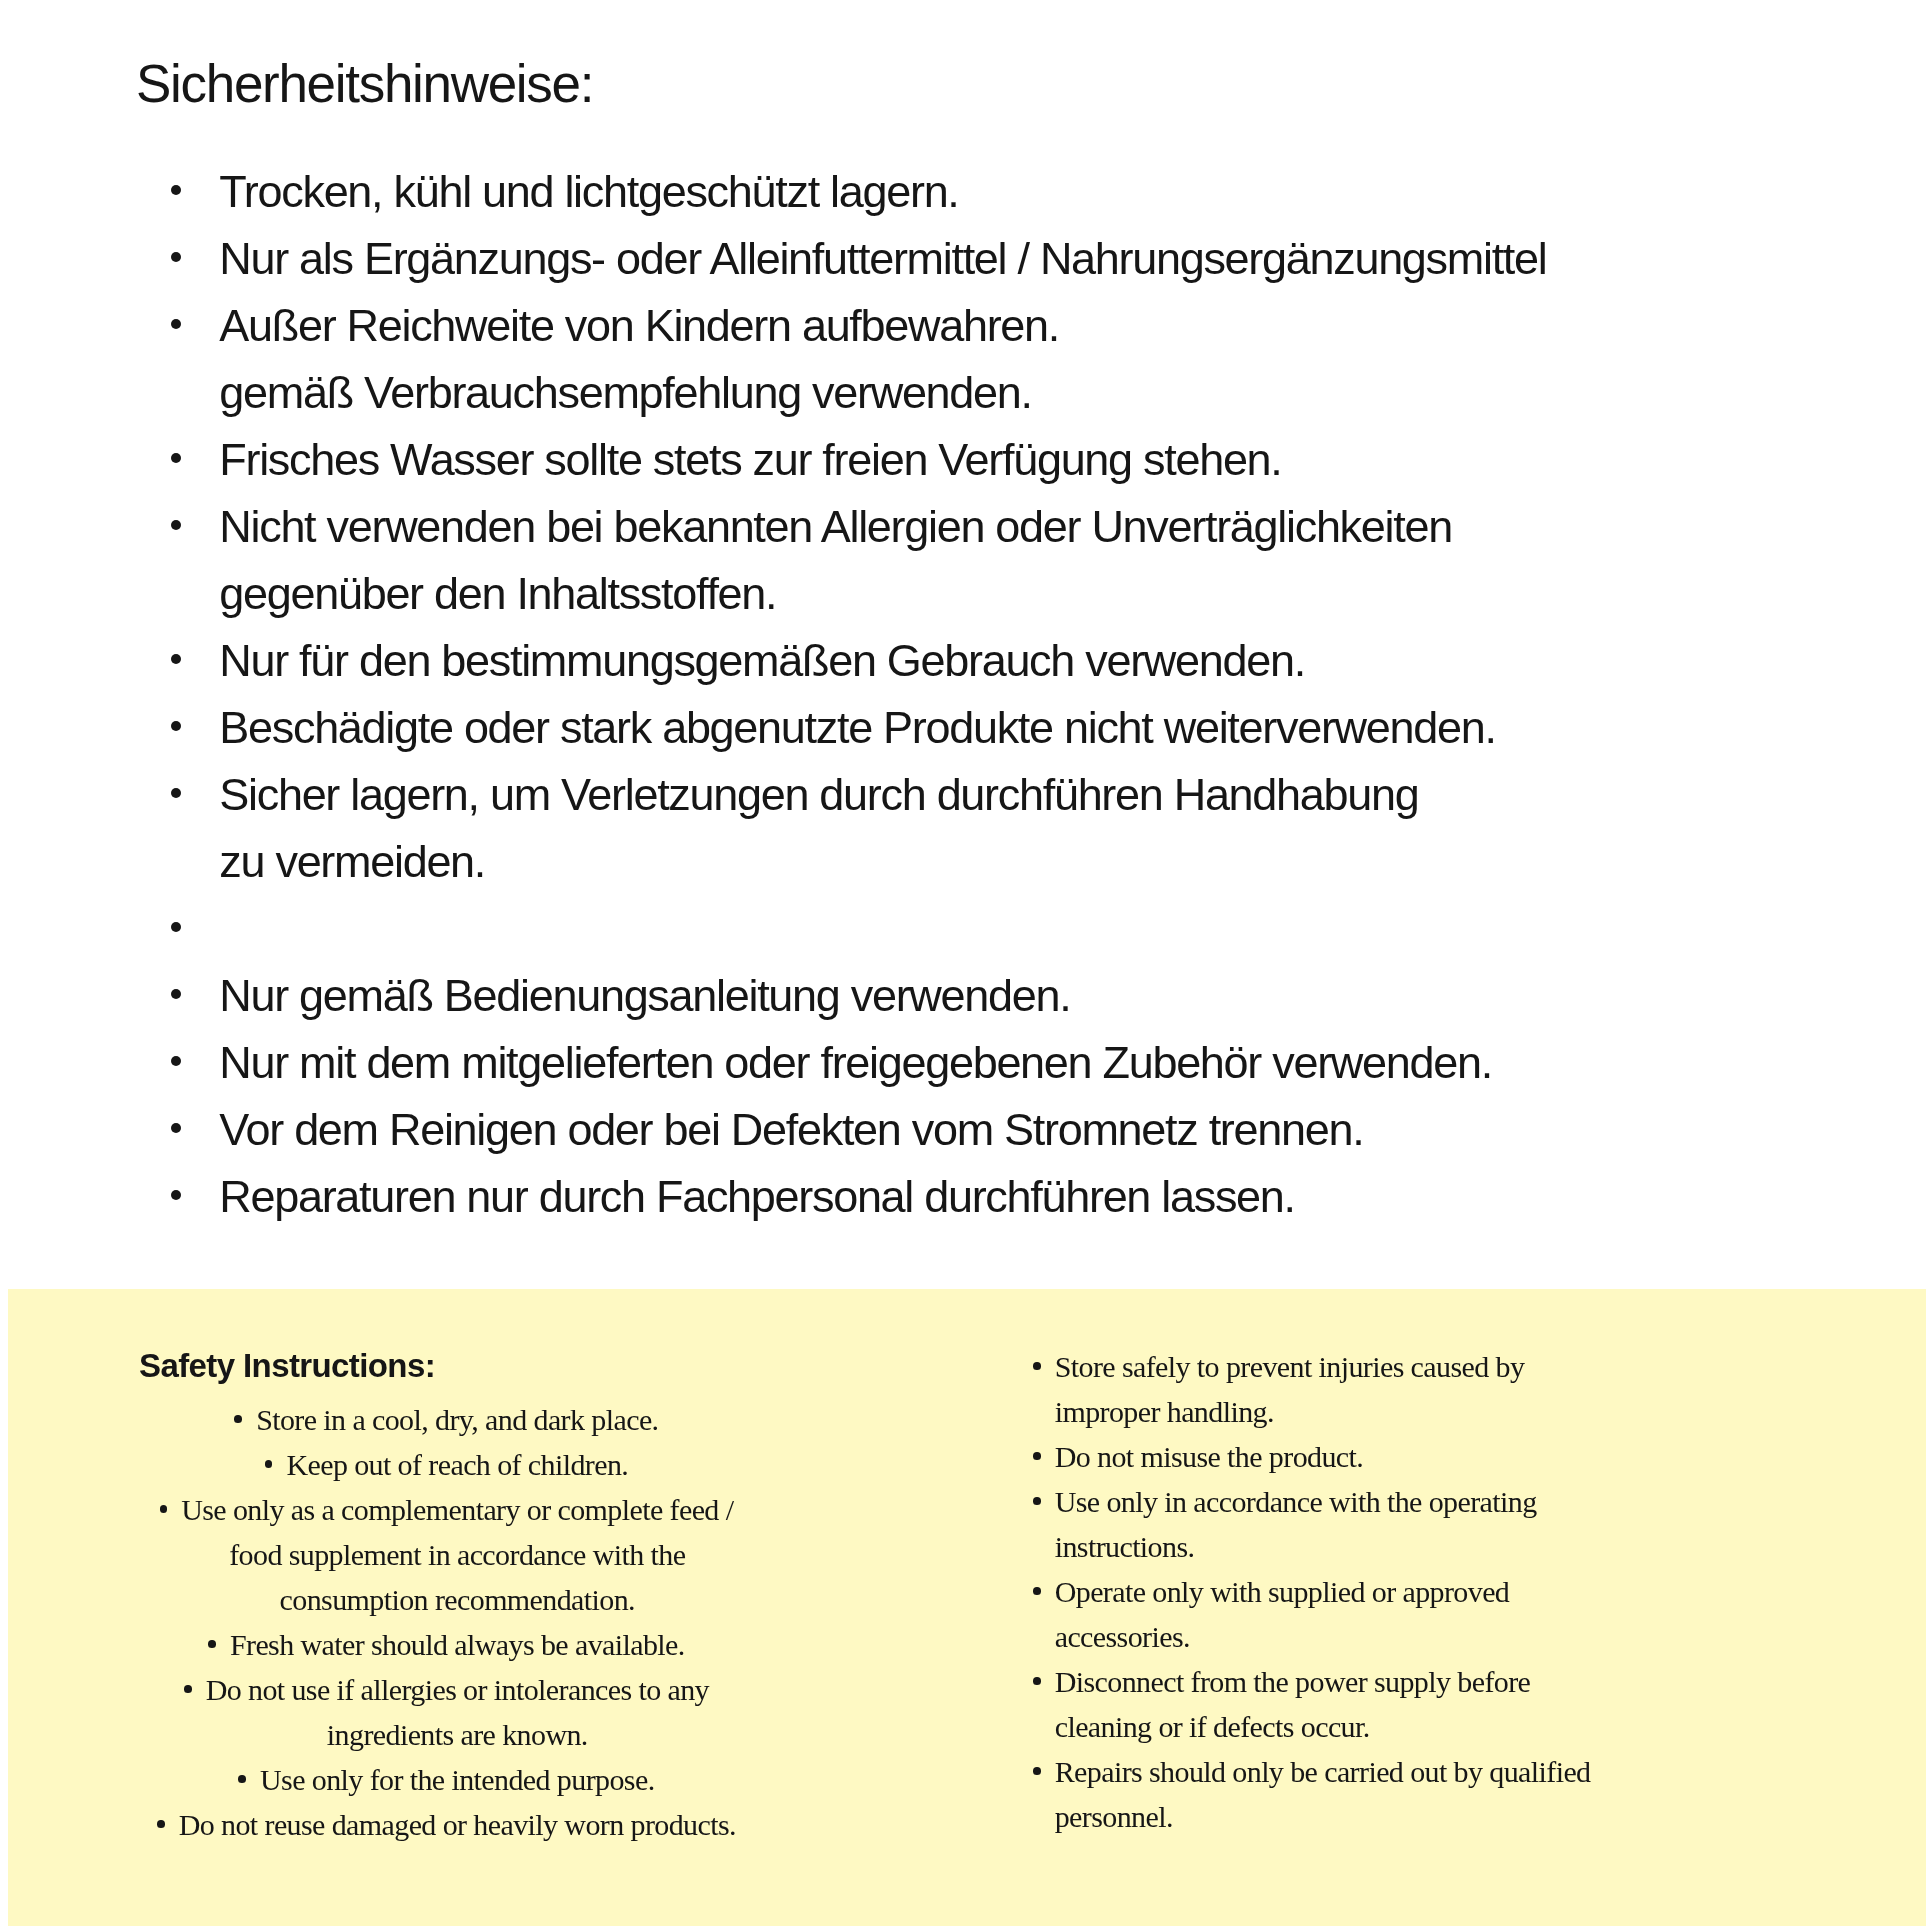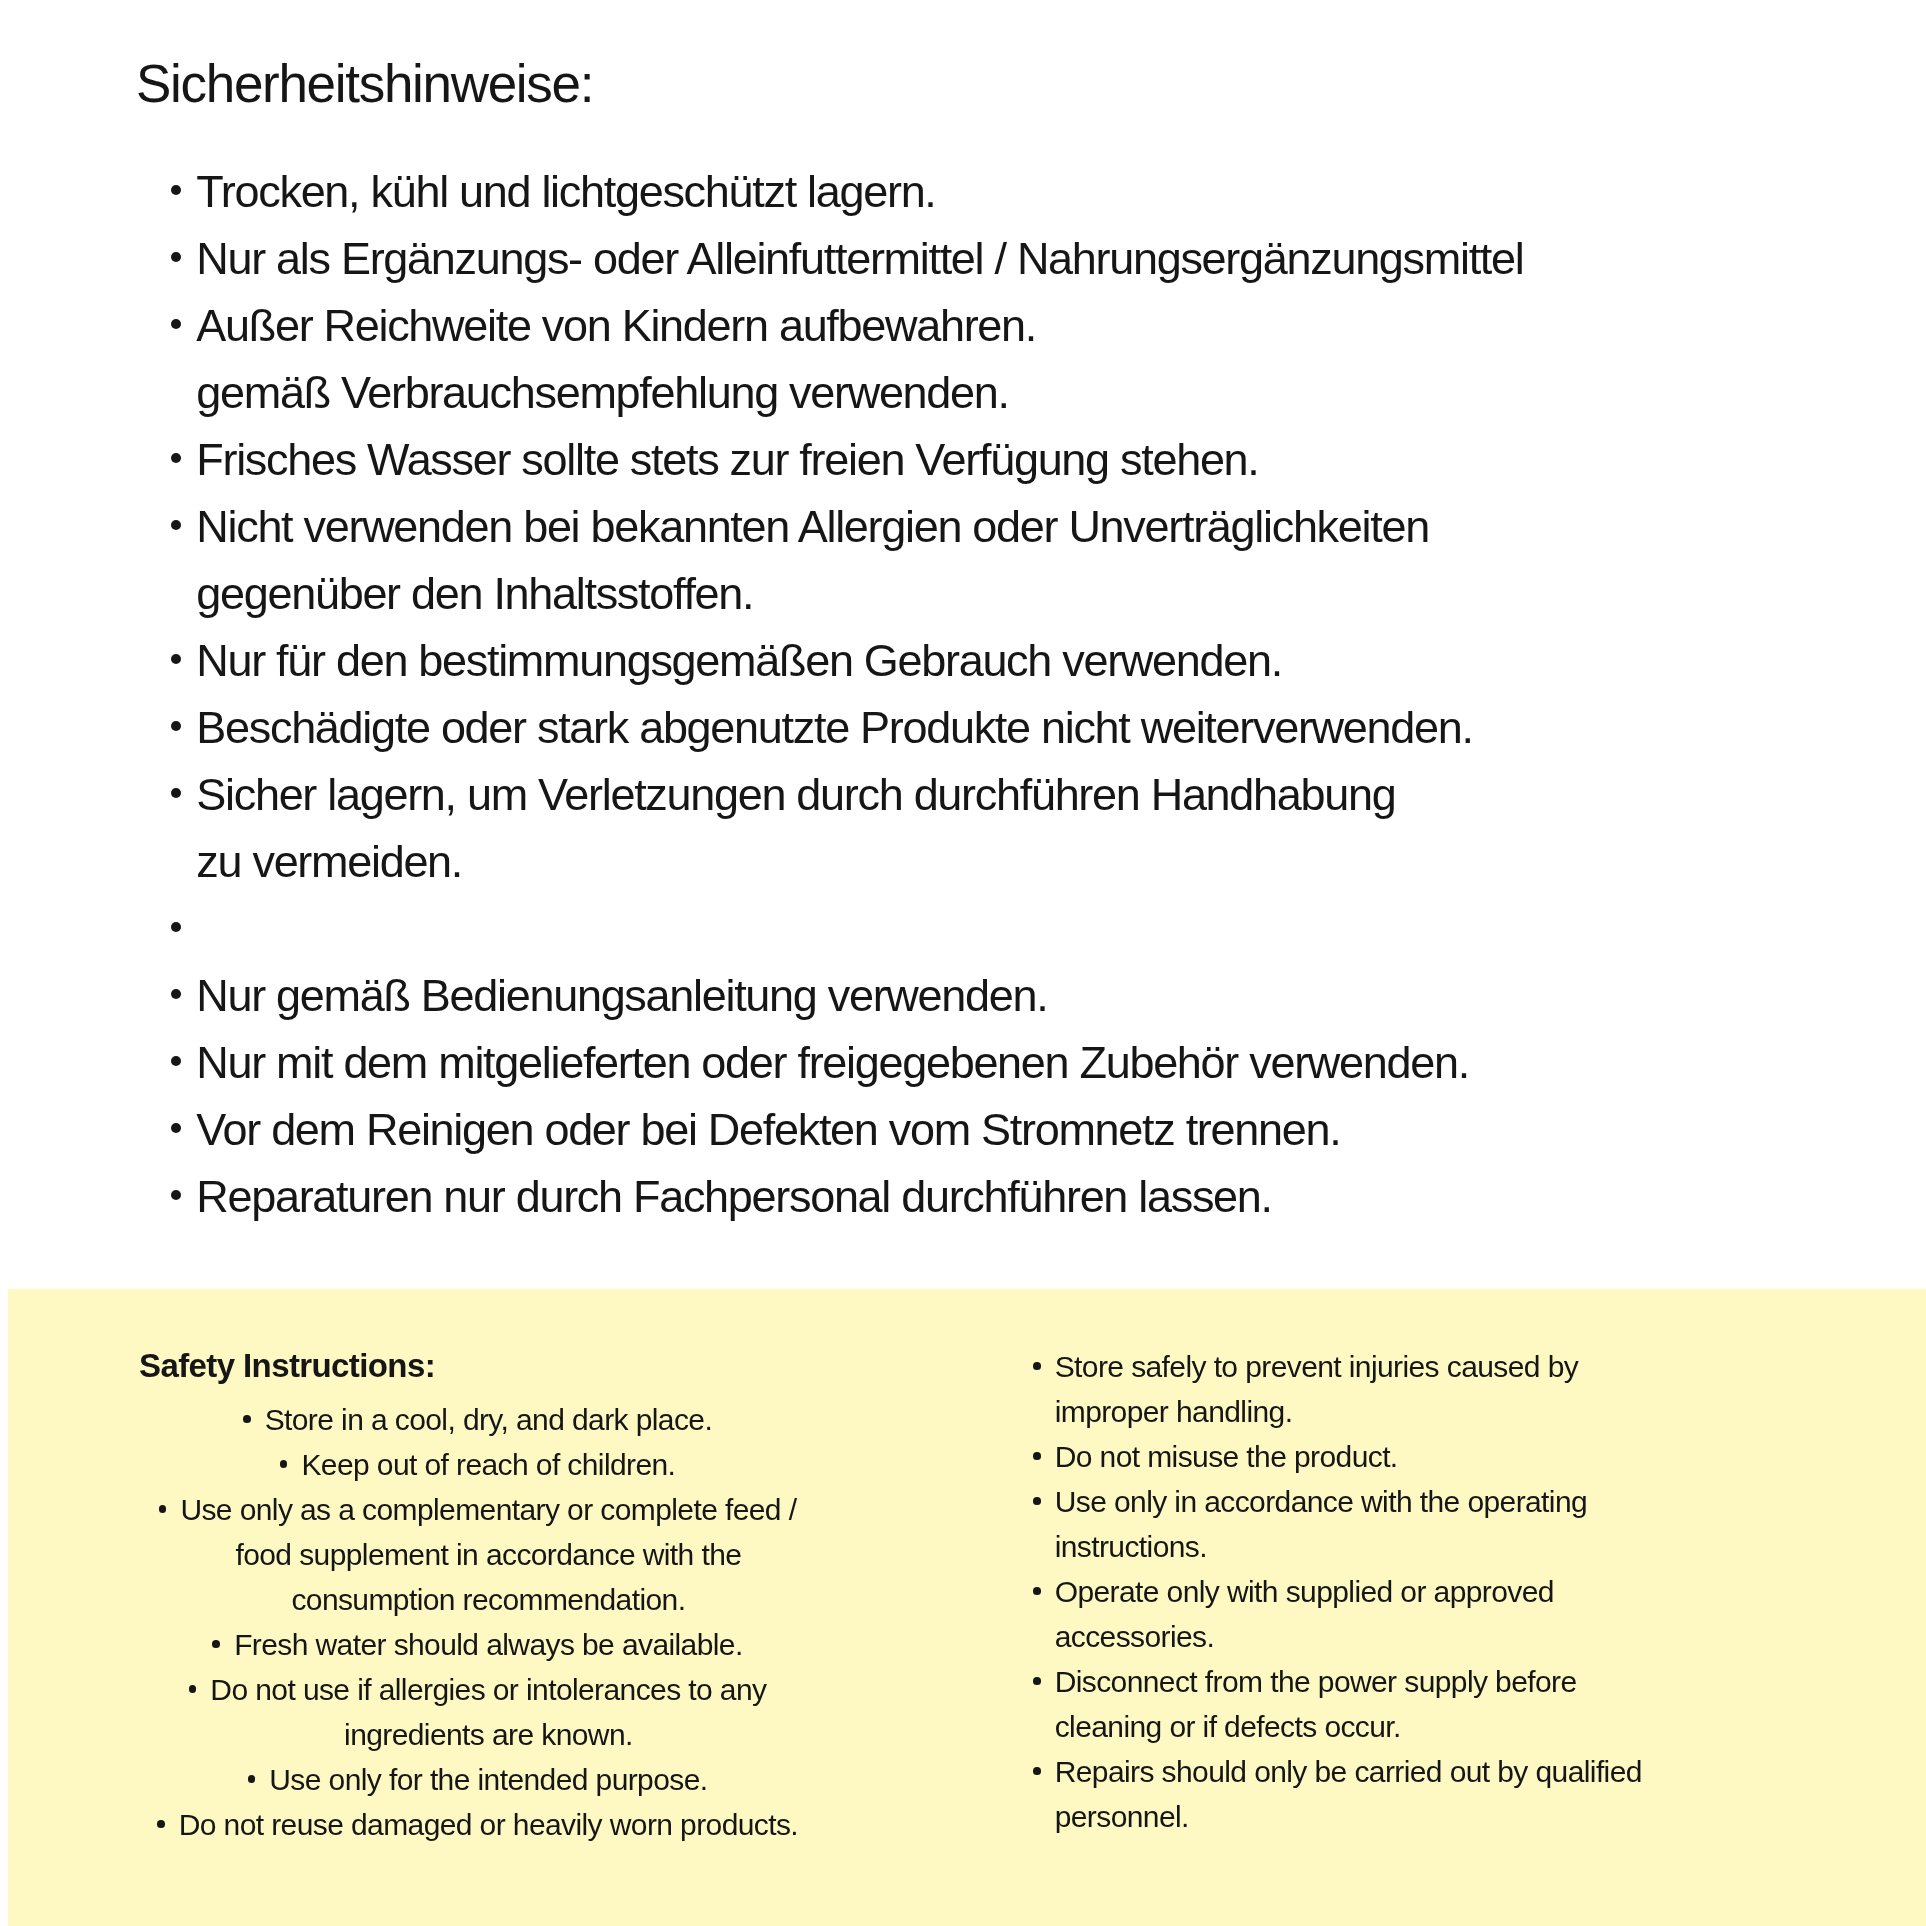--- a/index.html
+++ b/index.html
@@ -18,42 +18,42 @@
     position: absolute; left: 136px; top: 55px;
     font-size: 53px; font-weight: 400; letter-spacing: -1.3px;
     line-height: 1.1; white-space: nowrap;
   }
   #de-list { position: absolute; left: 171px; top: 158px; }
   .li { display: flex; align-items: flex-start; }
   .de-row { height: 67px; }
   .dot { flex: 0 0 auto; border-radius: 50%; background: #161616; }
   .de-row .dot { width: 10.3px; height: 10.3px; margin-top: 27px; }
   .de-row .txt {
-    font-size: 45px; line-height: 67px; margin-left: 15px;
+    font-size: 45px; line-height: 67px; margin-left: 38px;
     letter-spacing: -1.3px; white-space: nowrap;
   }
   .cont .dot { visibility: hidden; }
   
   #en-section {
     position: absolute; left: 8px; top: 1289px; width: 1926px; height: 637px;
     background: #fef9c3;
   }
   #en-heading {
     position: absolute; left: 131px; top: 54px;
     font-size: 33px; font-weight: 700; letter-spacing: -0.6px;
     line-height: 45px; white-space: nowrap;
   }
   #en-left-list  { position: absolute; left: 131px;  top: 108px; }
   #en-right-list { position: absolute; left: 1025px; top: 55px;  }
   .en-row { height: 45px; }
   #en-left-list .en-row { padding-left: 18px; justify-content: center; }
   .en-row .dot { width: 7.7px; height: 7.7px; margin-top: 18px; }
   .en-row .txt {
     font-size: 30px; line-height: 45px; margin-left: 14px;
-    letter-spacing: -0.6px; white-space: nowrap;
+    letter-spacing: -0.6px; white-space: nowrap; font-family: Liberation Serif, serif;
   }
 </style>
 </head>
 <body>
 
 <div id="canvas">
 
   <div id="de-section">
     <div id="de-heading">Sicherheitshinweise:</div>
 

